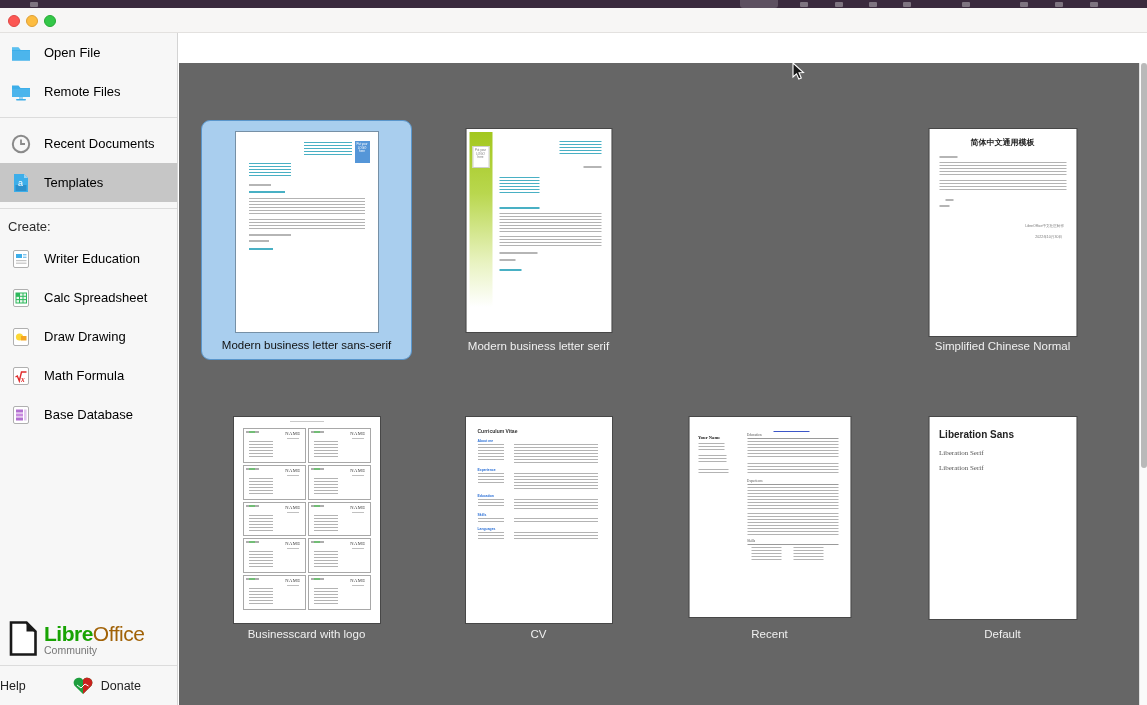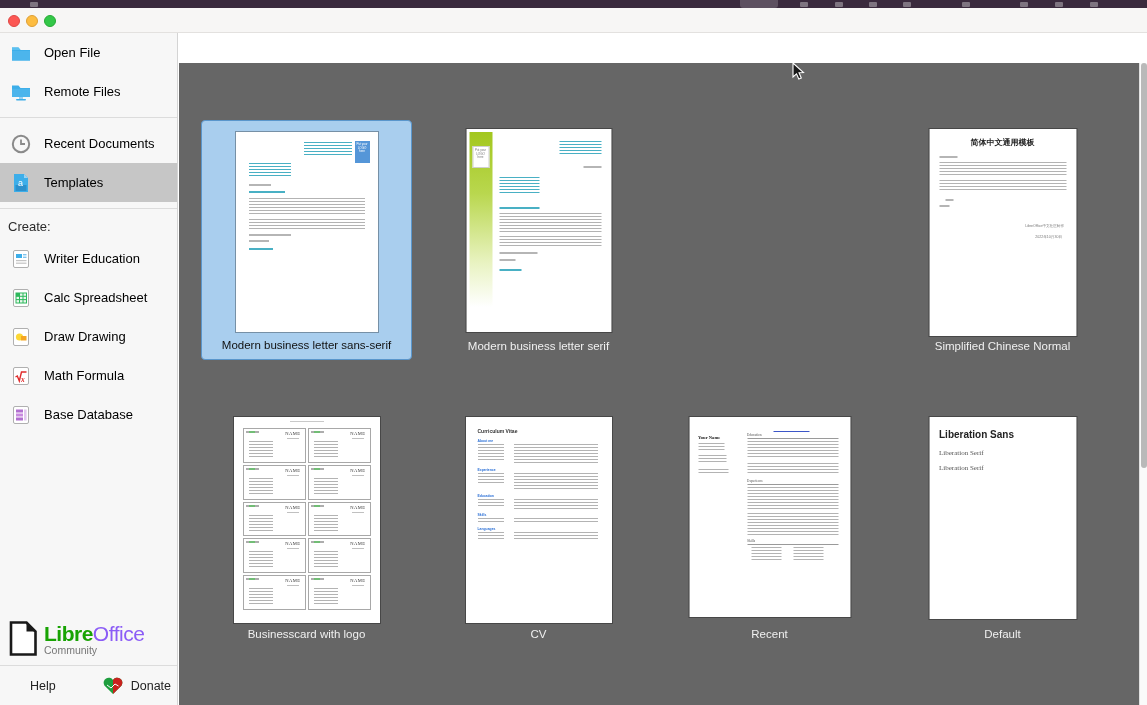--- a/index.html
+++ b/index.html
@@ -24,43 +24,43 @@
   .side-item { height:39px; display:flex; align-items:center; gap:12px; padding-left:10px; font-size:13px; color:#000000; cursor:default; }
   .side-item.selected { background:#c6c6c6; }
   .side-divider { height:1px; background:#dcdcdc; margin:6px 0; }
   .create-label { margin:10px 0 2px 8px; font-size:13px; color:#2b2b2b; height:18px; }
   .icon22 { width:22px; height:22px; flex:0 0 22px; }
 
   .side-bottom { position:absolute; left:0; right:0; bottom:0; }
   .logo-row { display:flex; align-items:center; gap:6px; padding:6px 4px 8px 8px; }
   .logo-text .big { font-size:21px; letter-spacing:-.5px; }
   .logo-text .big .green { color:#18a303; font-weight:bold; }
-  .logo-text .big .dark { color:#8b5cf6; }
+  .logo-text .big .dark { color:#a16207; }
   .logo-text .community { font-size:10.5px; color:#777; margin-top:-2px; }
   .help-row { display:flex; align-items:center; height:40px; border-top:1px solid #dcdcdc; font-size:12.5px; color:#222; }
-  .help-link { margin-left:30px; }
+  .help-link { }
   .donate-link { margin-left:46px; display:flex; align-items:center; gap:7px; }
 
   
   .filterbar { position:absolute; left:179px; top:33px; right:0; height:30px; background:#fbfbfa; display:flex; align-items:center; }
   .filter-label { margin-left:6px; font-size:12.5px; color:#222; }
   .filter-select { position:relative; margin-left:6px; height:20px; min-width:106px; background:#fff;
                    border:2px solid #abcbf0; border-radius:6px; display:flex; align-items:center;
                    font-size:12px; color:#111; padding:0 22px 0 6px; cursor:default; }
   .filter-stepper { position:absolute; right:1px; top:1px; bottom:1px; width:15px; background:#3f83e8; border-radius:4px;
                     display:flex; flex-direction:column; align-items:center; justify-content:center; gap:1px; }
   .filter-stepper svg { display:block; }
 
   
   .viewport { position:absolute; left:179px; top:63px; width:960px; bottom:0; background:#666666; }
   .scrolltrack { position:absolute; right:0; top:63px; bottom:0; width:8px; background:#fafafa; border-left:1px solid #e0e0e0; }
   .scrollthumb { position:absolute; left:1px; top:0; width:6px; height:405px; border-radius:3px; background:#b9b9b9; }
 
   .tile { position:absolute; width:211px; height:240px; }
-  .tile.selected { background:#a9ceee; border:1px solid #5a96cc; border-radius:4px; }
+  .tile.selected { background:#a9ceee; border:1px solid #5a96cc; border-radius:9px; }
   .tile-label { position:absolute; left:0; right:0; bottom:8px; text-align:center; font-size:11.5px; color:#f0f0f0; }
   .tile.selected .tile-label { color:#111; }
 
   .mp { position:absolute; left:50%; transform:translateX(-50%); top:9px; background:#fff; outline:1px solid rgba(0,0,0,.3); }
   .mp > div { position:absolute; }
   .gl2 { background:repeating-linear-gradient(to bottom,#b3b3b3 0 1px,transparent 1px 3px); }
   .cl  { background:repeating-linear-gradient(to bottom,#49b0c4 0 1px,transparent 1px 3px); }
   .bar-gray { background:#b5b5b5; } .bar-cyan { background:#49b0c4; }
 
   

